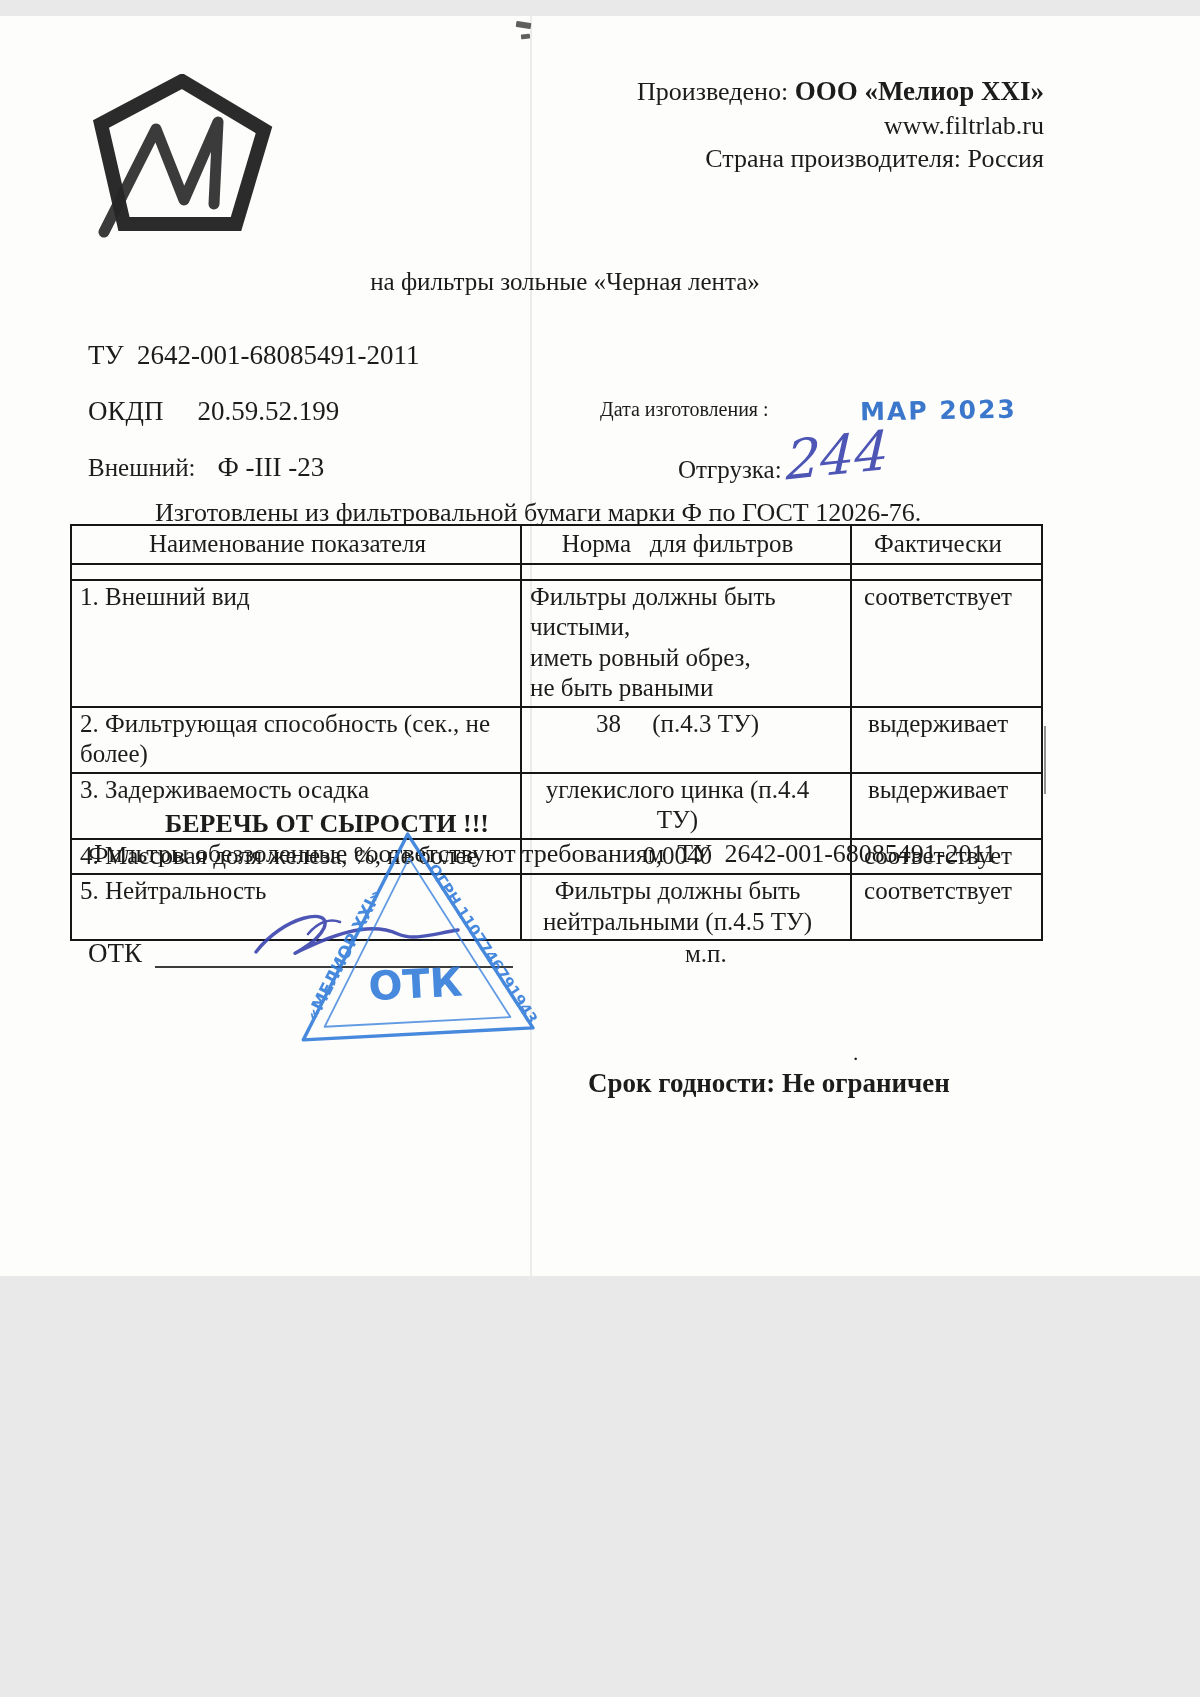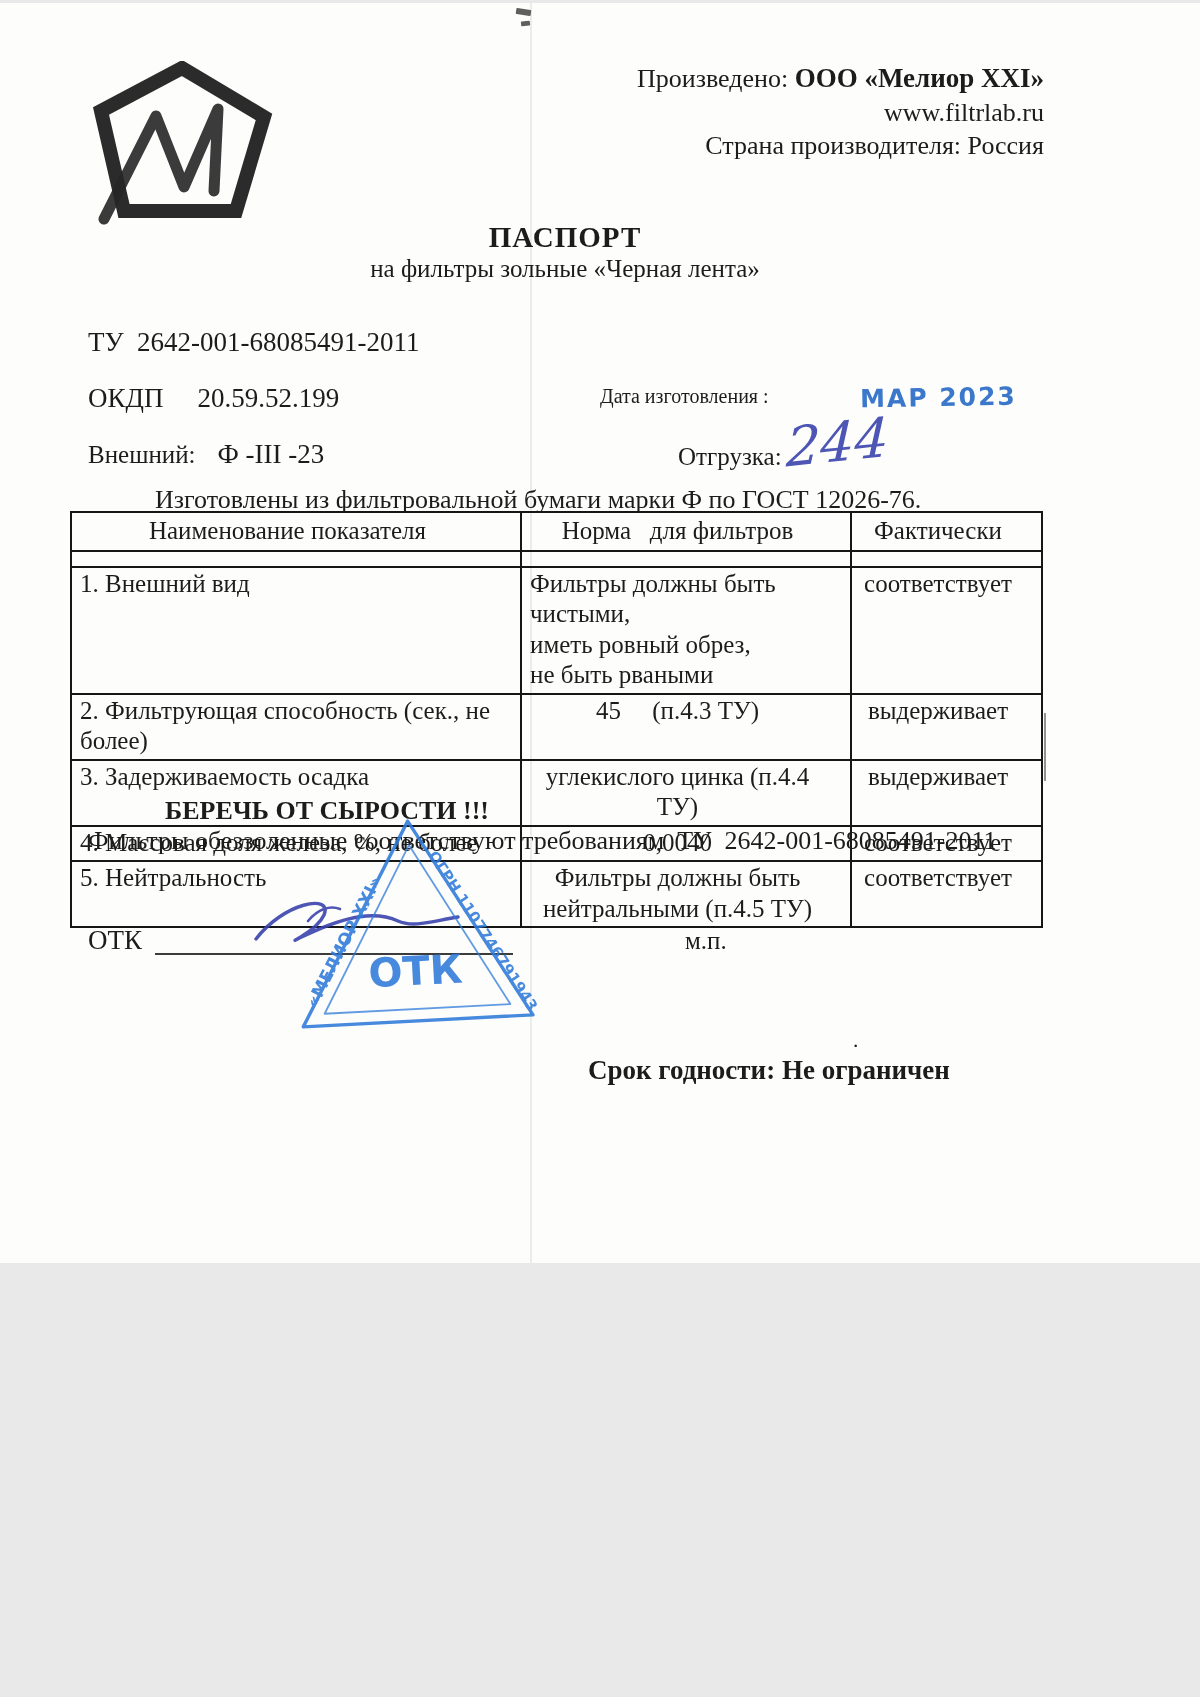--- a/index.html
+++ b/index.html
@@ -1,19 +1,19 @@
 <!DOCTYPE html>
 <html><head>
 <meta charset="utf-8">
 <style>
   html,body{margin:0;padding:0;background:#e9e9e9;}
   .page{
     position:relative;
     width:1200px;height:1260px;
-    margin:3px auto;
+    margin:16px auto;
     background:#fdfdfb;
     overflow:hidden;
     font-family:"Liberation Serif","DejaVu Serif",serif;
     color:#1c1c1c;
   }
   .abs{position:absolute;}
   
   .hdr-block{right:156px;top:58px;text-align:right;line-height:1.28;font-size:26px;}
   .hdr-producer{font-weight:bold;font-size:27px;}
   
@@ -80,21 +80,20 @@
       <path d="M 12 158 L 64 55 L 92 126 L 126 48 L 122 130" fill="none" stroke="#262626" stroke-width="11" stroke-linecap="round" stroke-linejoin="round" opacity="0.9"></path>
     </svg>
   </div>
 
   <div class="abs hdr-block">
     <div><span style="white-space:pre;">Произведено: </span><span class="hdr-producer">ООО «Мелиор XXI»</span></div>
     <div>www.filtrlab.ru</div>
     <div>Страна производителя: Россия</div>
   </div>
 
-  <div class="abs title-main">ПАСПОРТ</div>
   <div class="abs title-sub">на фильтры зольные «Черная лента»</div>
 
   <div class="abs fld" style="left:88px;top:324px;">ТУ  2642-001-68085491-2011</div>
 
   <div class="abs fld" style="left:88px;top:380px;"><span>ОКДП</span><span class="lbl-gap"></span><span>20.59.52.199</span></div>
   <div class="abs" style="left:600px;top:382px;font-size:20px;">Дата изготовления :</div>
   <div class="abs blue-stamp" style="left:860px;top:380px;">МАР 2023</div>
 
   <div class="abs" style="left:88px;top:436px;font-size:25px;"><span>Внешний:</span><span style="display:inline-block;width:22px;"></span><span style="font-size:27px;">Ф -III -23</span></div>
   <div class="abs" style="left:678px;top:440px;font-size:25px;">Отгрузка:</div>
@@ -121,21 +120,21 @@
         </tr>
     <tr>
       <td class="c-name">1. Внешний вид</td>
       <td class="c-norm-left">Фильтры должны быть чистыми,
 иметь ровный обрез,
 не быть рваными</td>
       <td class="c-fact">соответствует</td>
     </tr>
     <tr>
       <td class="c-name">2. Фильтрующая способность (сек., не более)</td>
-      <td class="c-norm">45     (п.4.3 ТУ)</td>
+      <td class="c-norm">38     (п.4.3 ТУ)</td>
       <td class="c-fact">выдерживает</td>
     </tr>
     <tr>
       <td class="c-name">3. Задерживаемость осадка</td>
       <td class="c-norm">углекислого цинка (п.4.4 ТУ)</td>
       <td class="c-fact">выдерживает</td>
     </tr>
     <tr>
       <td class="c-name">4. Массовая доля железа, %, не более</td>
       <td class="c-norm">0,0040</td>

